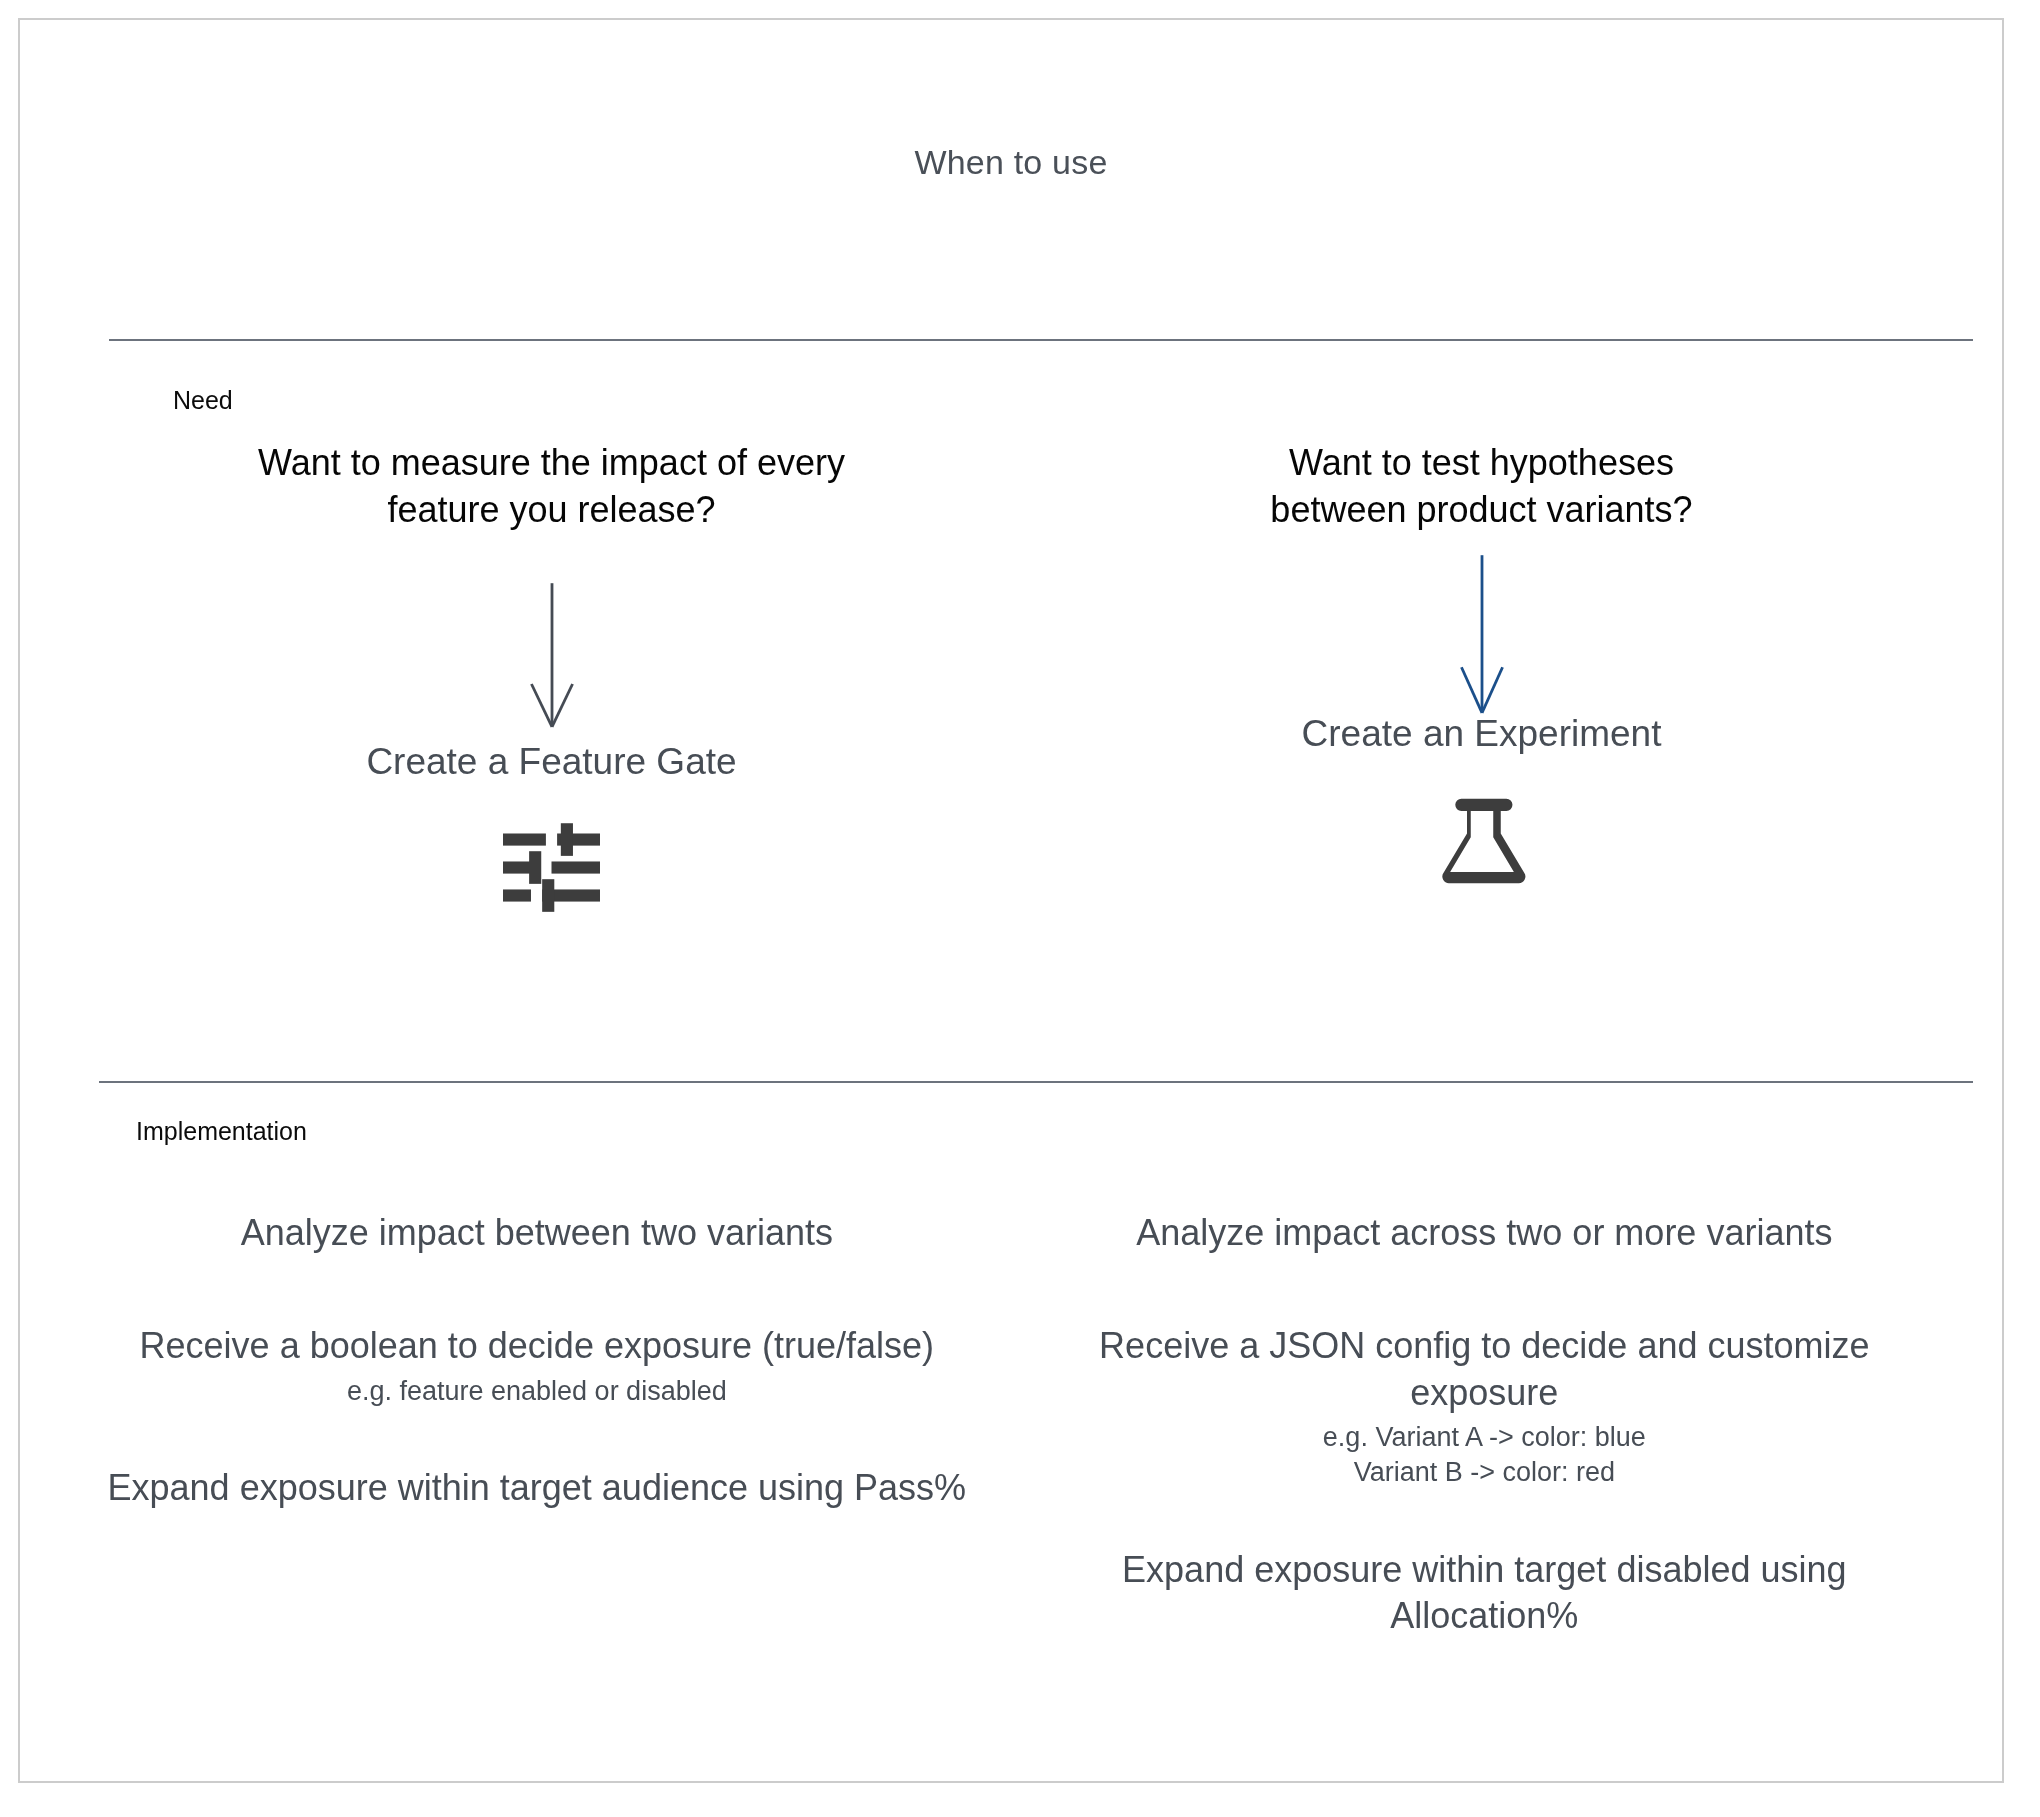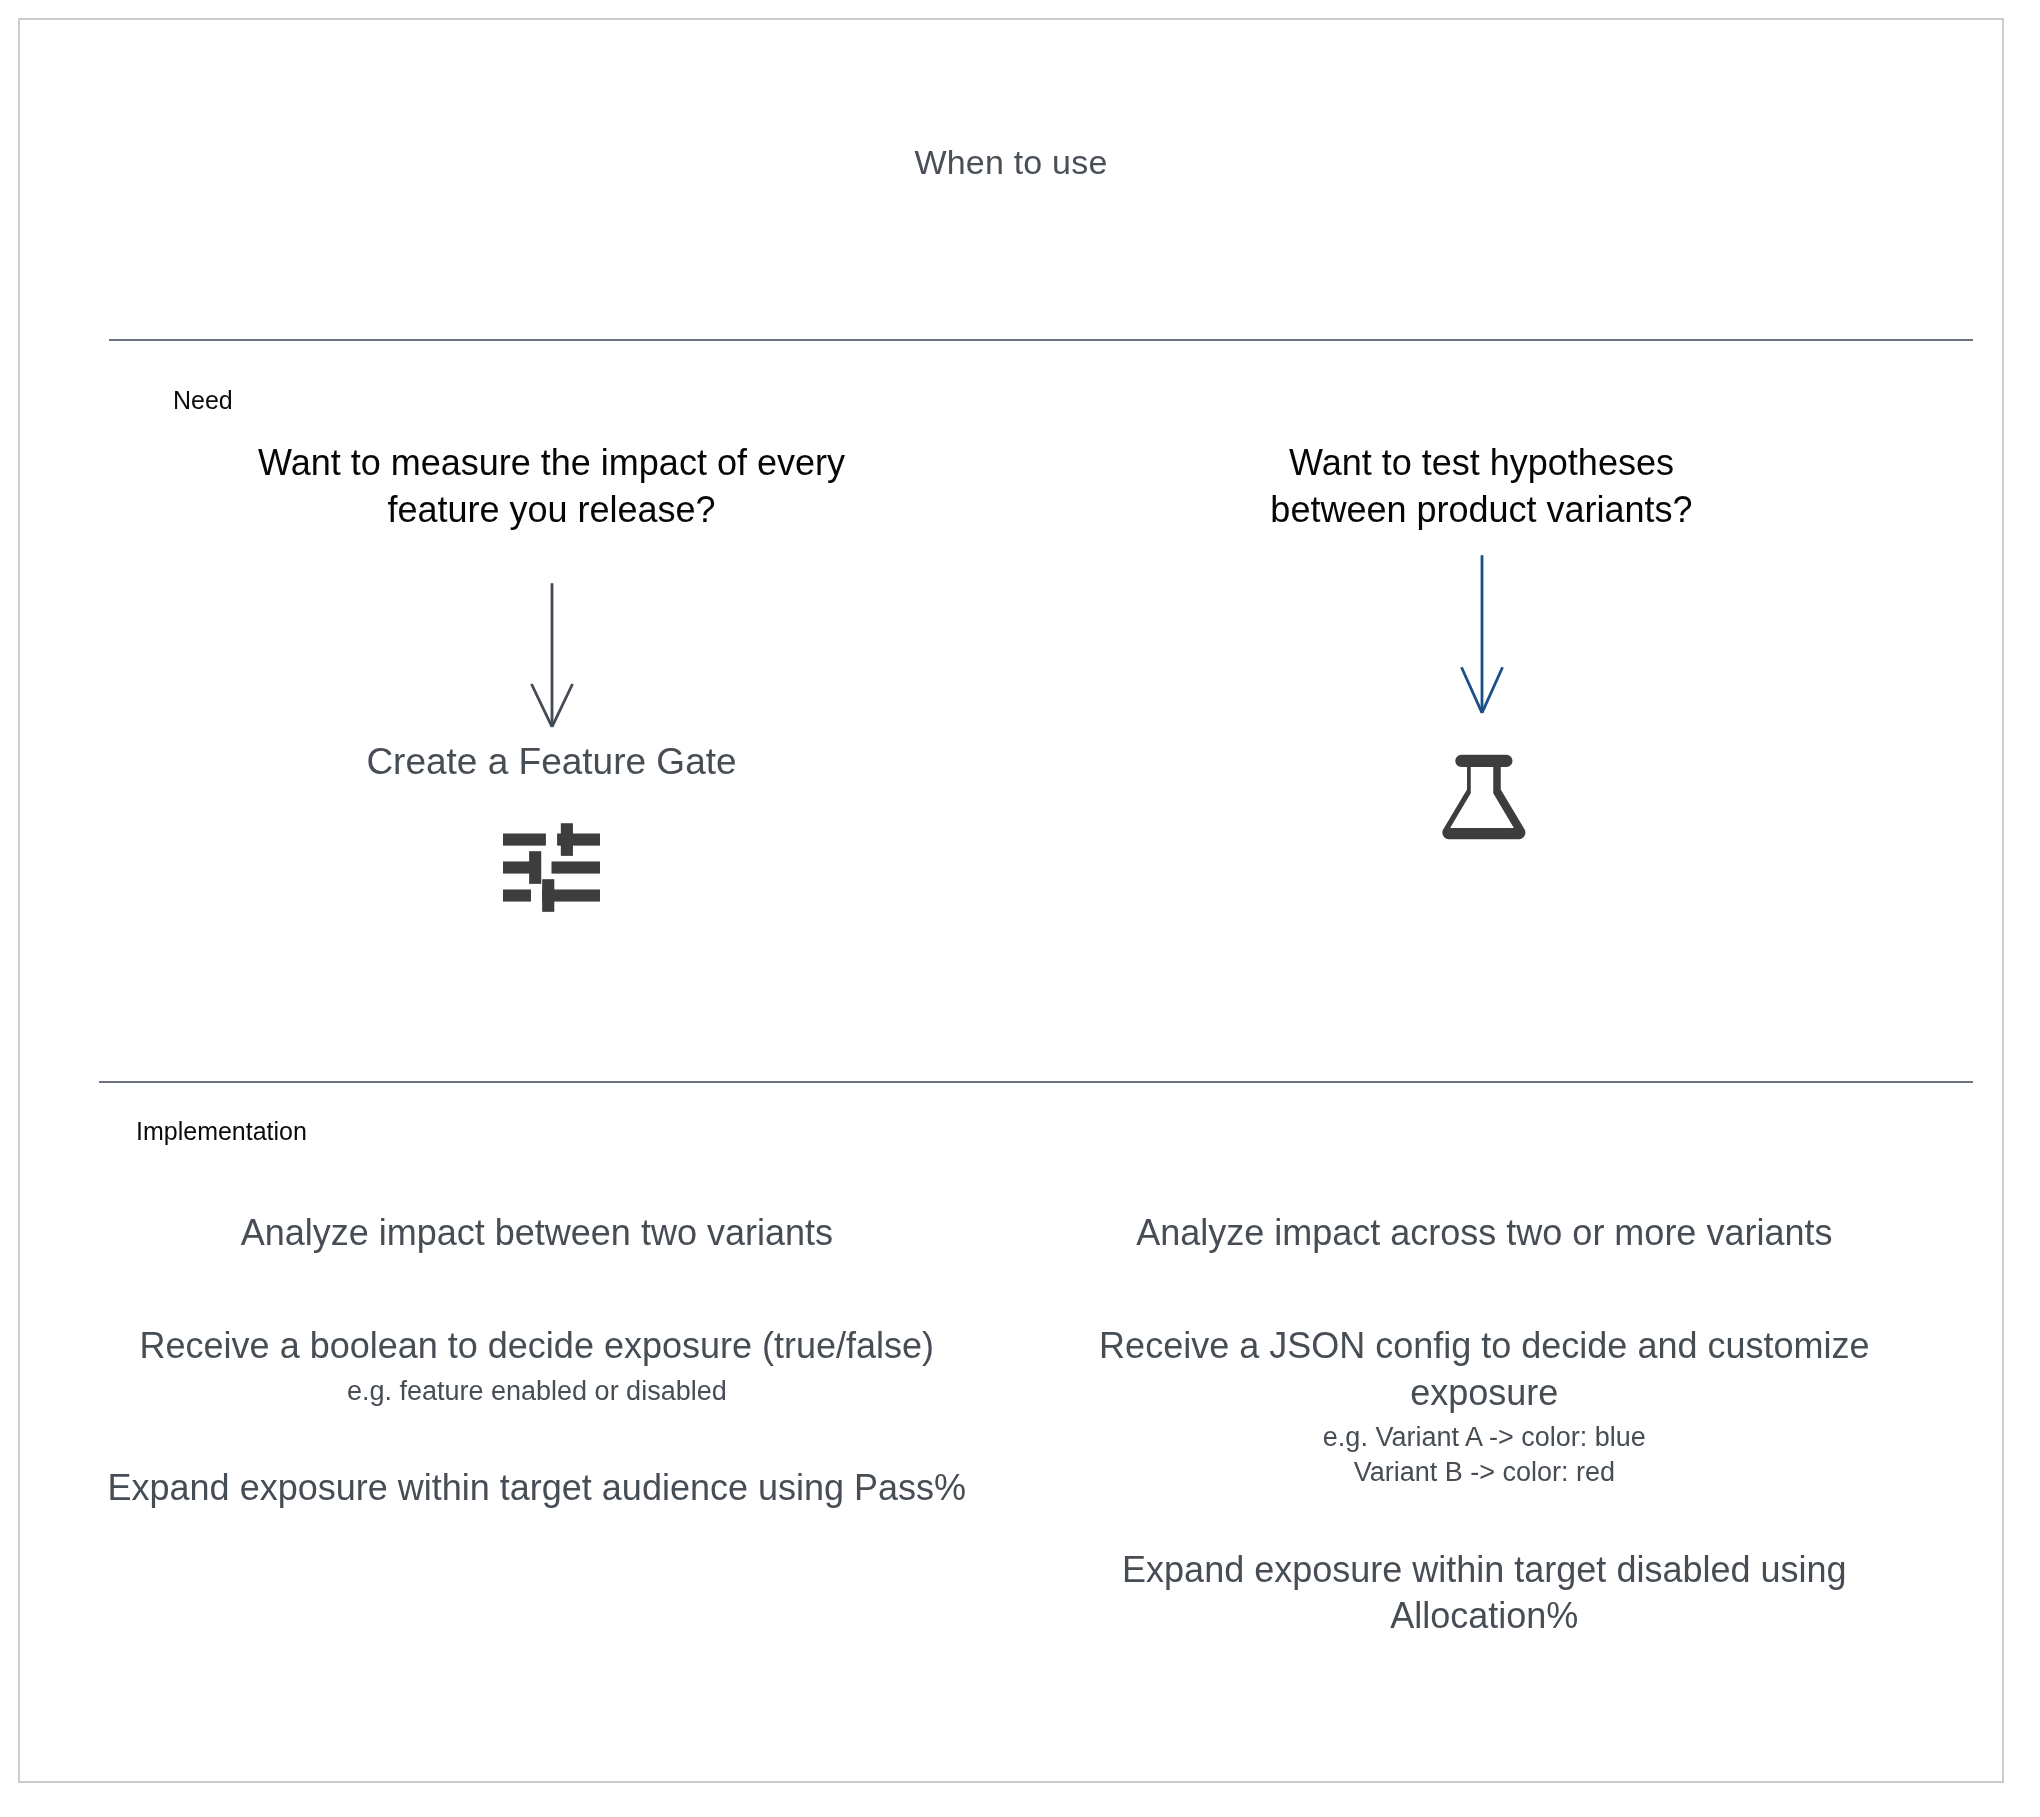--- a/index.html
+++ b/index.html
@@ -202,20 +202,21 @@
       <div class="need-question right">Want to test hypotheses between product variants?</div>
 
       <div class="arrow-wrap right">
         <svg width="56" height="164" viewBox="0 0 60 175">
           <line x1="30" y1="2" x2="30" y2="170" stroke="#1b4f8a" stroke-width="3"></line>
           <line x1="8" y1="122" x2="30" y2="171" stroke="#1b4f8a" stroke-width="3"></line>
           <line x1="52" y1="122" x2="30" y2="171" stroke="#1b4f8a" stroke-width="3"></line>
         </svg>
       </div>
 
+      <div class="outcome">Create an Experiment</div>
 
       <div class="icon-wrap">
         <svg width="90" height="94" viewBox="0 0 96 100">
           <path d="M22 6 h52 a5 5 0 0 1 0 13 h-6 v24 l25 42 a7 7 0 0 1 -6 11 h-74 a7 7 0 0 1 -6 -11 l25 -42 v-24 h-6 a5 5 0 0 1 0 -13 z
                    M36 19 v28 l-22 37 h68 l-22 -37 v-28 z" fill="#3d3d3d" fill-rule="evenodd"></path>
         </svg>
       </div>
     </div>
   </div>
 

